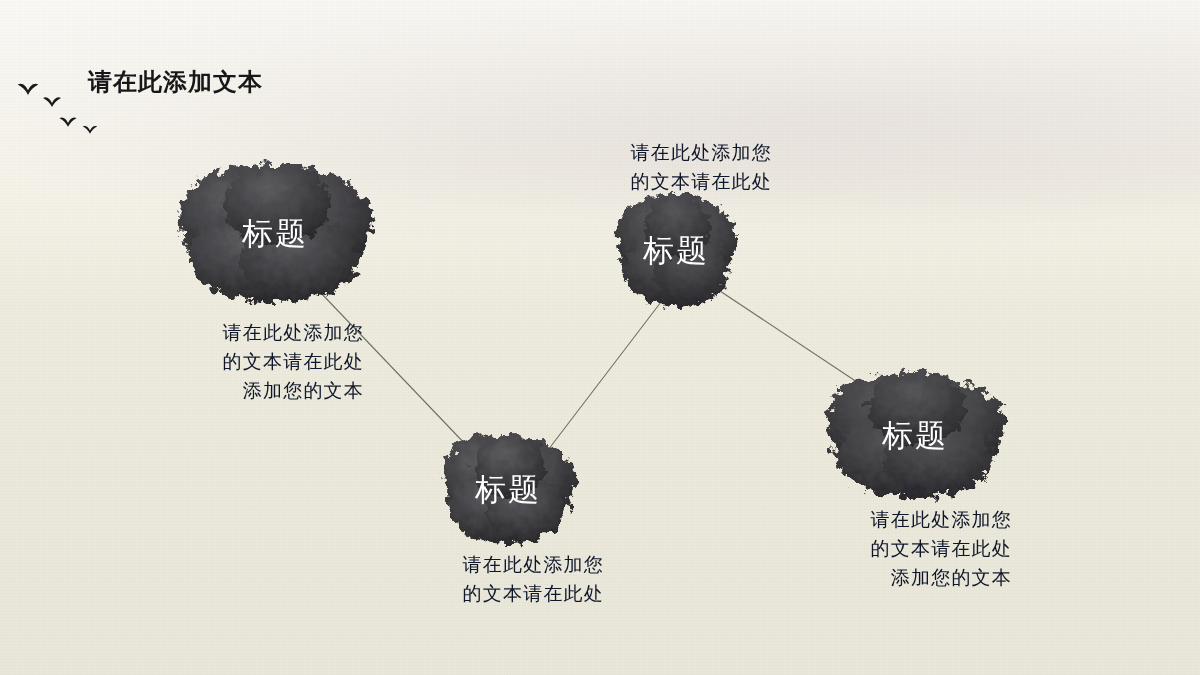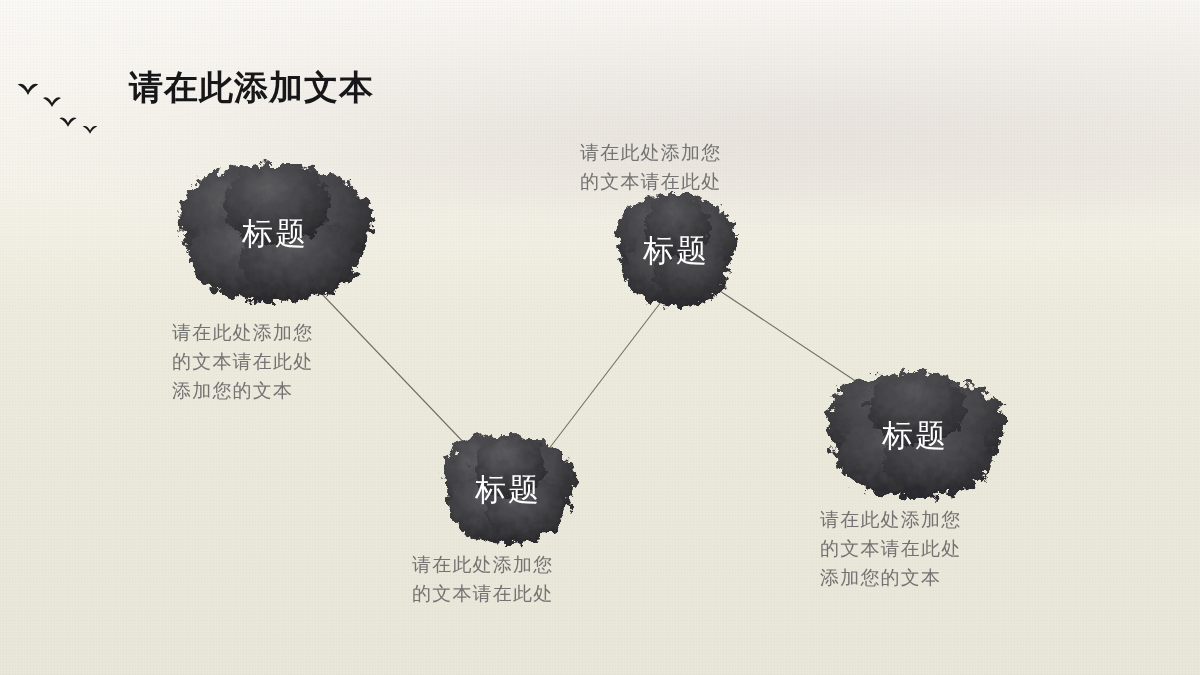--- a/index.html
+++ b/index.html
@@ -37,28 +37,28 @@
     background-image:
       repeating-linear-gradient(0deg,rgba(120,110,95,.045) 0 1px,rgba(255,255,255,0) 1px 3px),
       repeating-linear-gradient(90deg,rgba(120,110,95,.035) 0 1px,rgba(255,255,255,0) 1px 3px);
   }
   
   #art{position:absolute;inset:0;width:1200px;height:675px;}
   
   #title{
     position:absolute;left:88px;top:70px;
     font-family:"Liberation Sans", sans-serif;
-    font-size:34px;font-weight:700;letter-spacing:1px;color:#17171a;
-    white-space:nowrap;line-height:1;margin-left:41px;
+    font-size:24px;font-weight:700;letter-spacing:1px;color:#17171a;
+    white-space:nowrap;line-height:1;
   }
   .body-text{
     position:absolute;
     font-family:"Liberation Serif", serif;
-    font-size:19px;line-height:29px;color:#737373;
-    text-align:left;white-space:nowrap;letter-spacing:1.2px;
+    font-size:19px;line-height:29px;color:#0f172a;
+    text-align:right;white-space:nowrap;letter-spacing:1.2px;
   }
   .blot-label{
     font-family:"Liberation Sans", sans-serif;
     font-size:31px;font-weight:400;fill:#ffffff;letter-spacing:2px;
   }
   .node-group{cursor:default;}
 </style>
 </head>
 <body>
 

